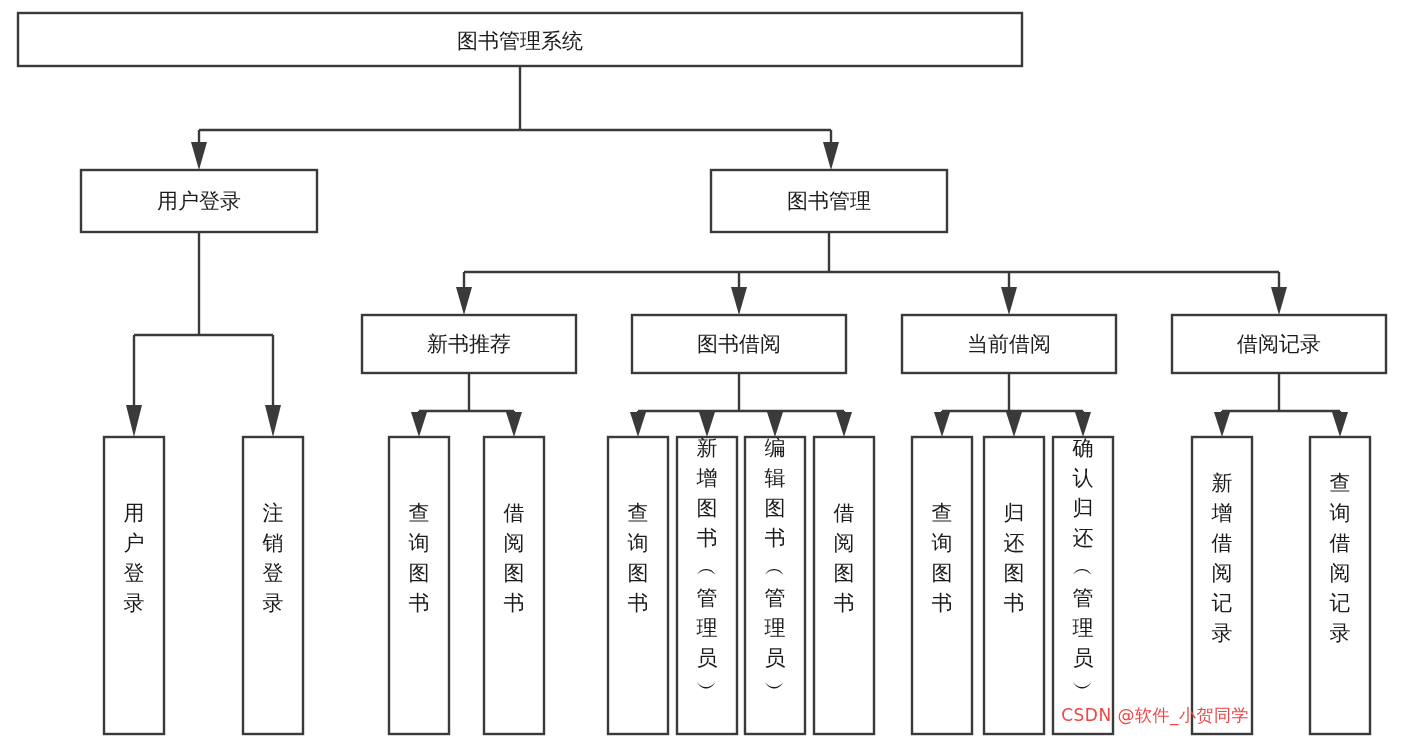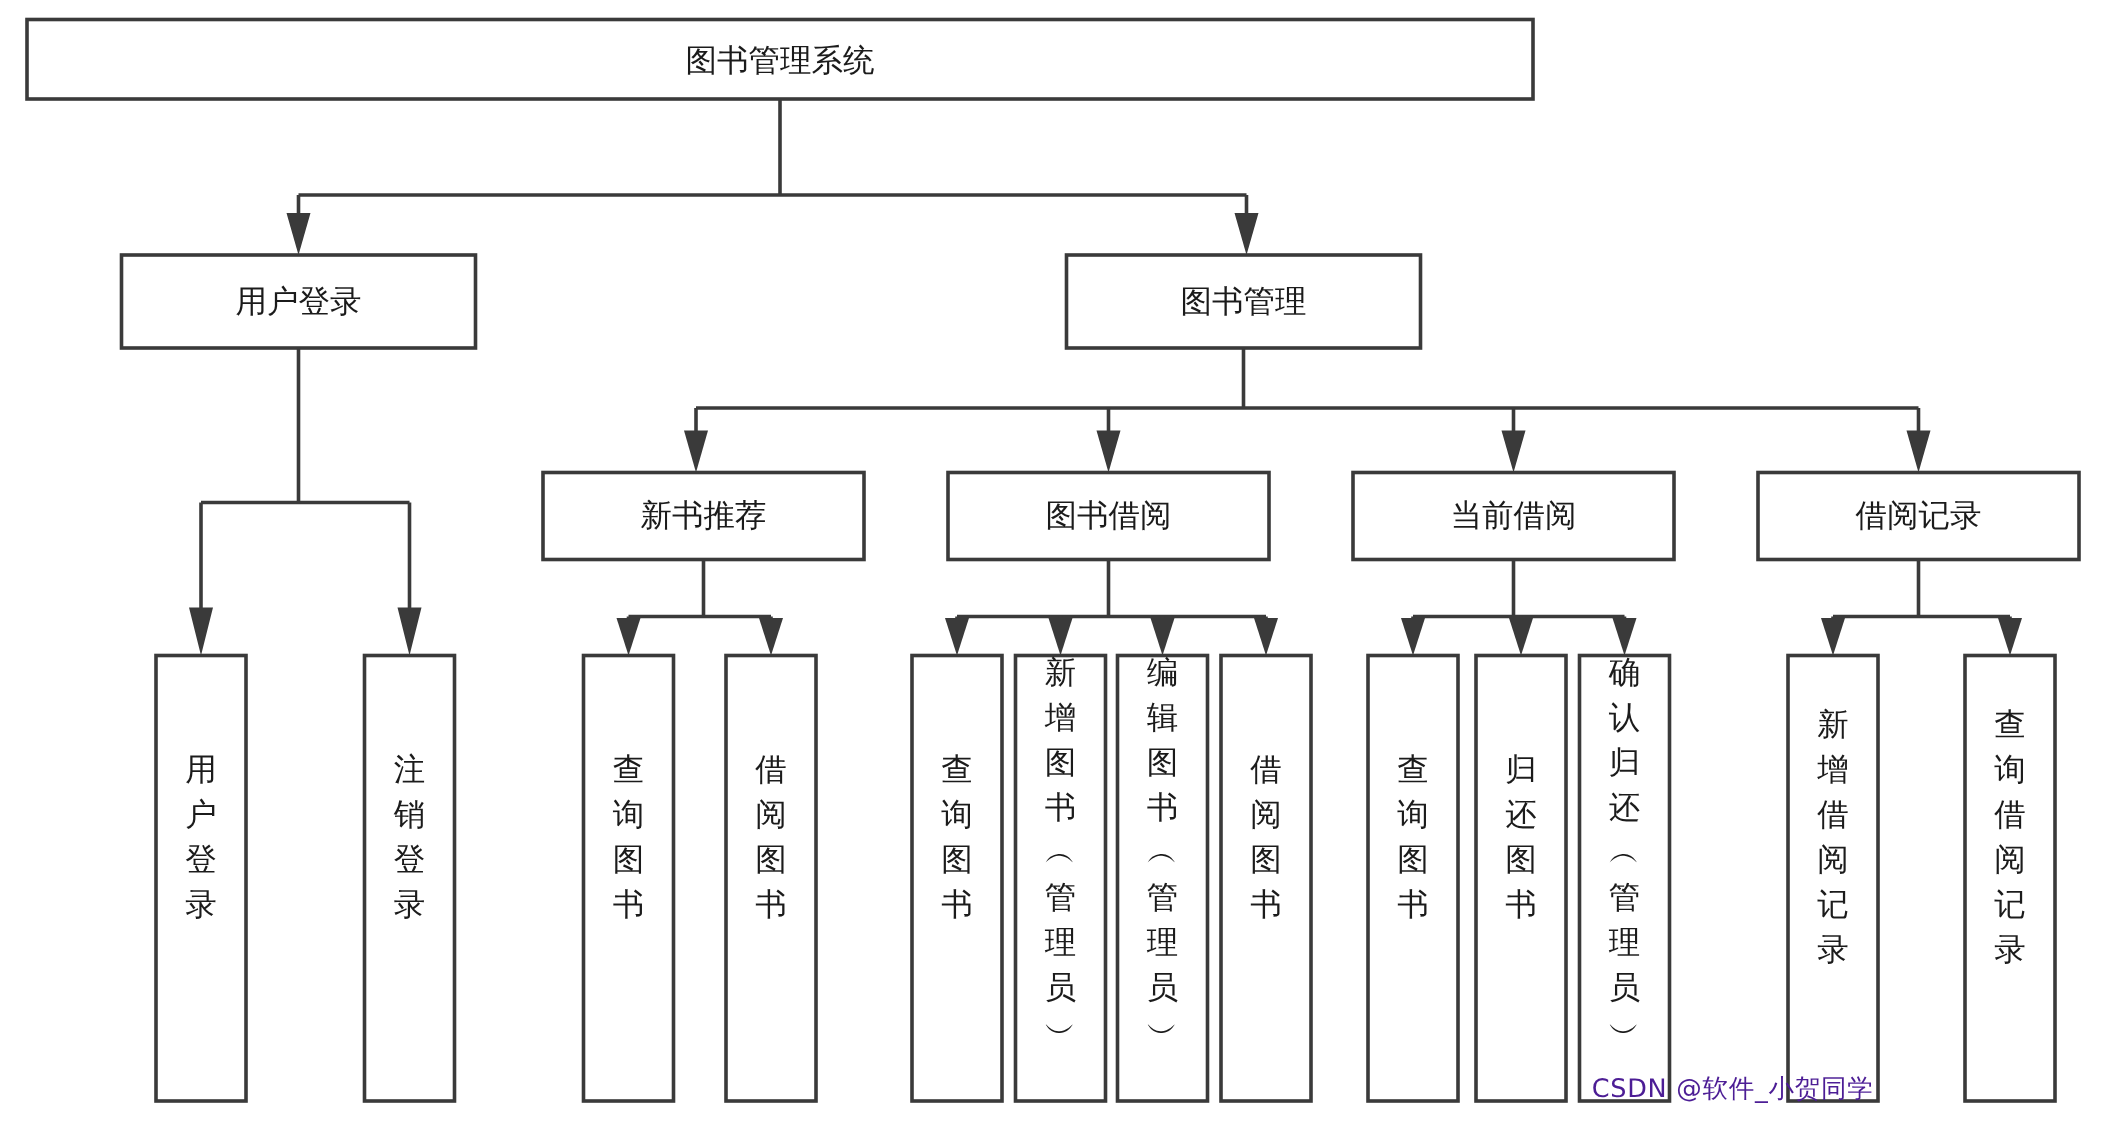--- a/index.html
+++ b/index.html
@@ -51,24 +51,24 @@
   }
   .leaf-label {
     font-family: "DejaVu Sans", "Liberation Sans", sans-serif;
     fill: #1b1b1b;
     font-size: 21px;
     text-anchor: middle;
   }
   .watermark {
     position: absolute;
     right: 10px;
-    bottom: 10px;
+    bottom: 20px;
     font-family: "DejaVu Sans", "Liberation Sans", sans-serif;
     font-size: 17px;
-    color: #4c1d95;
+    color: #ef4444;
     white-space: nowrap;
     letter-spacing: 0.5px;
   }
 </style>
 </head>
 <body>
 
 <div id="diagram-root">
 
   <svg class="diagram" viewBox="0 0 1405 747">

